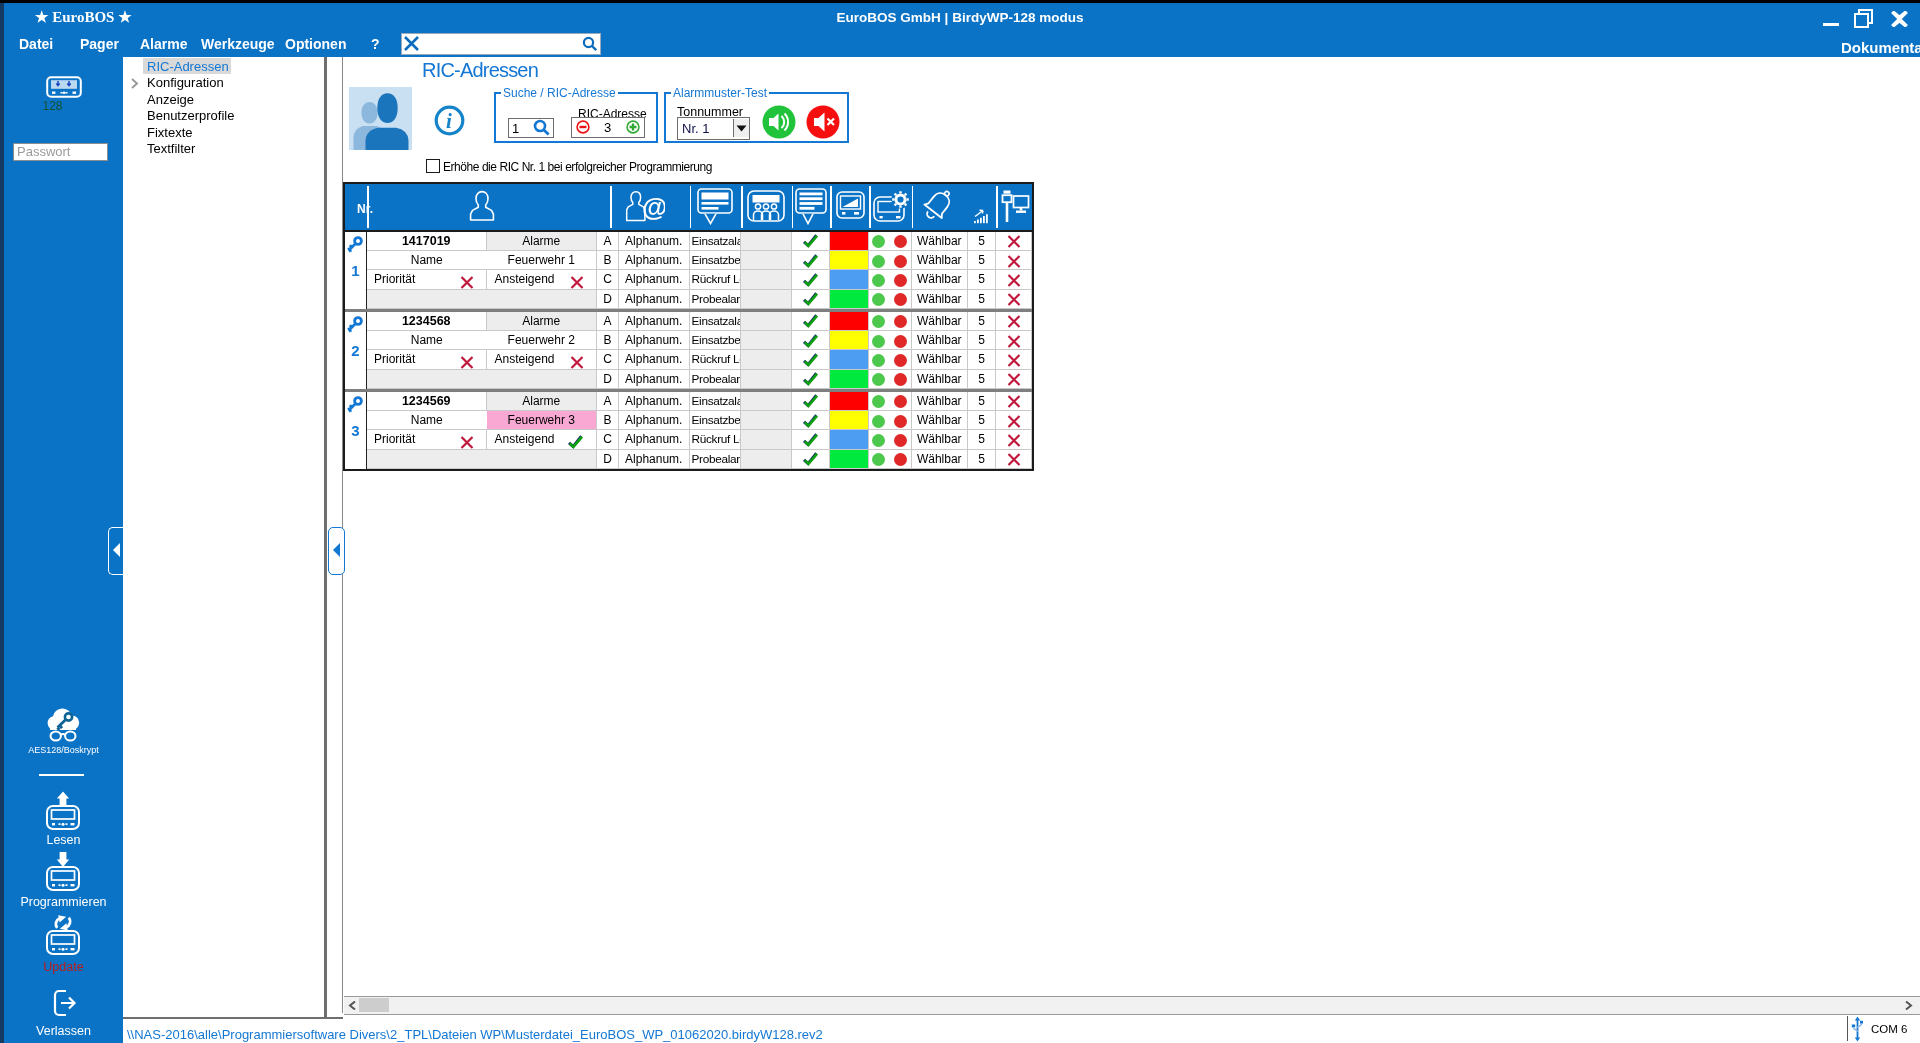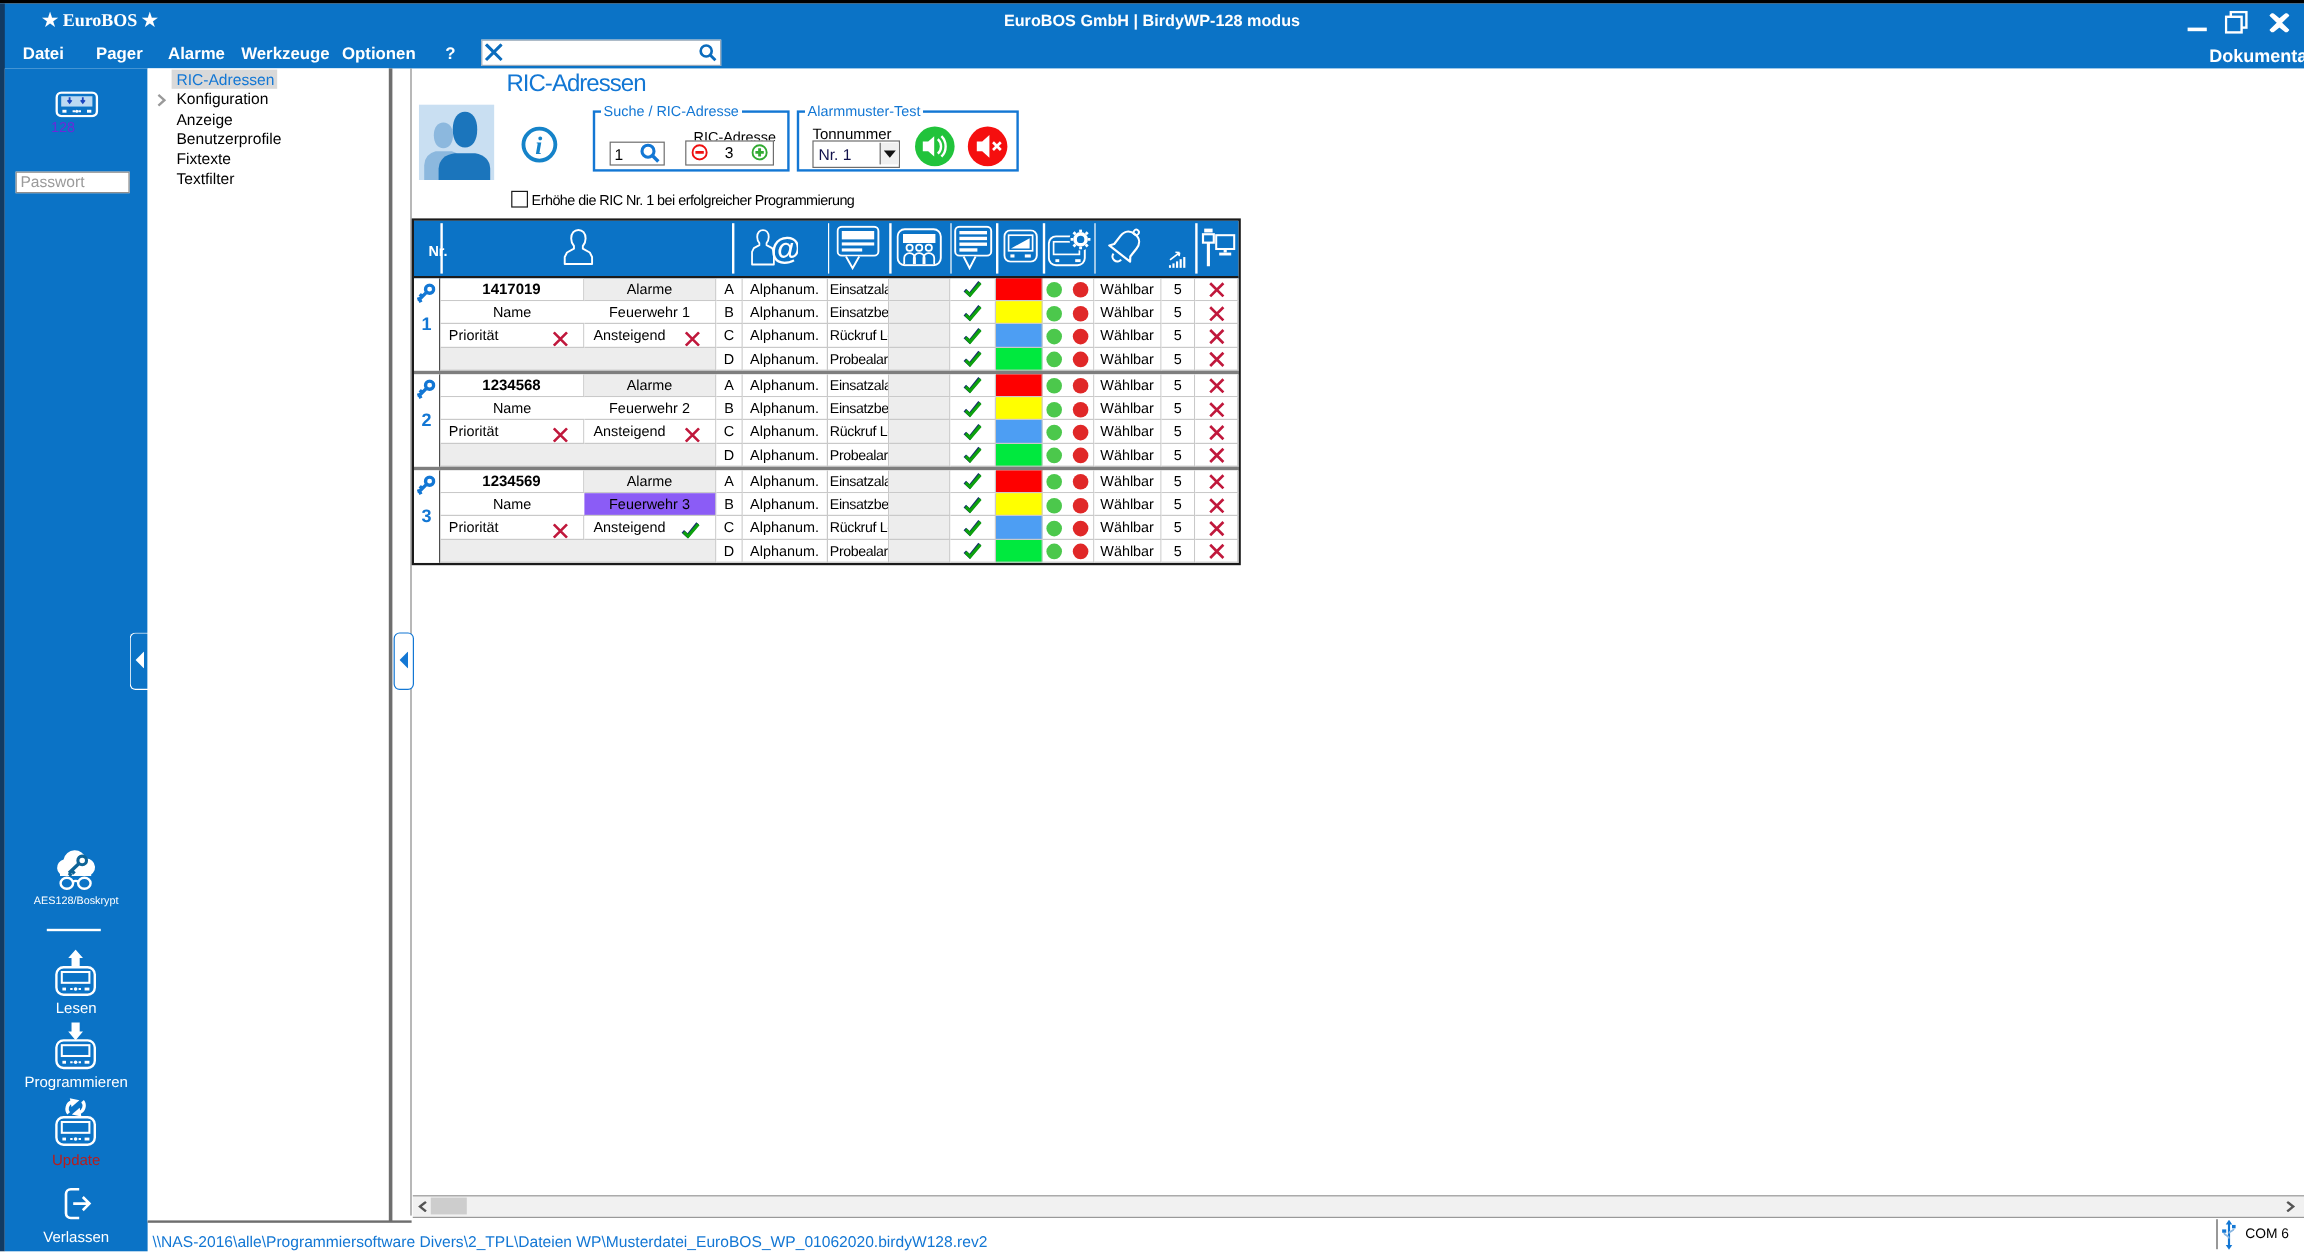--- a/index.html
+++ b/index.html
@@ -41,21 +41,21 @@
 <svg class="a" style="left:46px;top:76px;" width="36" height="22" viewBox="0 0 36 22">
 <rect x="1.2" y="1.2" width="33.6" height="19.6" rx="4" fill="none" stroke="#fff" stroke-width="2"></rect>
 <rect x="5" y="4.2" width="26" height="8.6" fill="#bcd9f2"></rect>
 <path d="M12 5 v4 M10.3 7.5 L12 9.6 L13.7 7.5" stroke="#1a45c0" stroke-width="1.5" fill="none"></path>
 <path d="M23 5 v4 M21.3 7.5 L23 9.6 L24.7 7.5" stroke="#1a45c0" stroke-width="1.5" fill="none"></path>
 <rect x="6" y="15.5" width="3.4" height="2.4" fill="#fff"></rect>
 <rect x="26.5" y="15.5" width="3.6" height="2.4" fill="#fff"></rect>
 <path d="M14.5 16.7 l2.2 0 m2.6 0 l2.2 0" stroke="#fff" stroke-width="1.6"></path>
 <circle cx="18" cy="16.7" r="1.3" fill="#fff"></circle>
   </svg>
-<div class="tx" style="left:4px;top:99px;width:97px;text-align:center;color:#6d28d9;font-size:12px;">128</div>
+<div class="tx" style="left:4px;top:99px;width:97px;text-align:center;color:#14532d;font-size:12px;">128</div>
 <div class="a" style="left:13px;top:143px;width:90px;height:16px;background:#fff;border:1px solid #8e8e8e;color:#9b9b9b;font-weight:normal;font-size:13px;line-height:16px;padding-left:3px;font-family:'Liberation Sans',sans-serif;">Passwort</div>
 <div class="a" style="left:108px;top:527px;width:15px;height:46px;border:1px solid #fff;border-radius:5px 0 0 5px;border-right:none;"></div>
 <svg class="a" style="left:112px;top:543px;" width="9" height="14" viewBox="0 0 9 14">
 <path d="M8 0 L1 7 L8 14 Z" fill="#fff"></path>
   </svg>
 <svg class="a" style="left:42px;top:708px;" width="42" height="34" viewBox="0 0 42 34">
 <path d="M12 22 a7 7 0 0 1 -1 -13.8 A9.5 9.5 0 0 1 29.5 7.5 A6.8 6.8 0 0 1 30.5 21.9 Z" fill="#fff"></path>
 <rect x="8" y="16" width="26" height="6" fill="#fff"></rect>
 <g stroke="#0e6396" fill="none">
       <circle cx="26.5" cy="9" r="3.6" stroke-width="2.6"></circle>
@@ -449,21 +449,21 @@
         <path d="M2.8 8.4 L6.4 11.9 L15 1.9" fill="none" stroke="#0da10d" stroke-width="2.6"></path>
       </svg></div>
 <div class="a" style="left:485px;top:208px;width:39px;height:19.2px;background:#fe0000;border-right:1px solid #c9c9c9;border-bottom:1px solid #c9c9c9;box-sizing:border-box;overflow:hidden;font-size:12px;line-height:18.2px;"></div>
 <div class="a" style="left:524px;top:208px;width:42.5px;height:19.2px;background:#fff;border-right:1px solid #c9c9c9;border-bottom:1px solid #c9c9c9;box-sizing:border-box;overflow:hidden;font-size:12px;line-height:18.2px;text-align:center;"><span style="display:inline-block;width:13px;height:13px;border-radius:50%;background:#4cc84c;vertical-align:middle;"></span><span style="display:inline-block;width:13px;height:13px;border-radius:50%;background:#e02828;vertical-align:middle;margin-left:9px;"></span></div>
 <div class="a" style="left:566.5px;top:208px;width:56.5px;height:19.2px;background:#fff;border-right:1px solid #c9c9c9;border-bottom:1px solid #c9c9c9;box-sizing:border-box;overflow:hidden;font-size:12px;line-height:18.2px;text-align:center;">Wählbar</div>
 <div class="a" style="left:623px;top:208px;width:28px;height:19.2px;background:#fff;border-right:1px solid #c9c9c9;border-bottom:1px solid #c9c9c9;box-sizing:border-box;overflow:hidden;font-size:12px;line-height:18.2px;text-align:center;">5</div>
 <div class="a" style="left:651px;top:208px;width:36px;height:19.2px;background:#fff;border-right:1px solid #c9c9c9;border-bottom:1px solid #c9c9c9;box-sizing:border-box;overflow:hidden;font-size:12px;line-height:18.2px;text-align:center;"><svg width="14" height="13" viewBox="0 0 14 13" style="vertical-align:middle">
         <path d="M1.5 1 L12.5 12 M12.5 1 L1.5 12" stroke="#c0183c" stroke-width="2.2"></path>
       </svg></div>
 <div class="a" style="left:22px;top:227.2px;width:119.5px;height:19.2px;background:#fff;border-right:1px solid #c9c9c9;border-bottom:1px solid #c9c9c9;box-sizing:border-box;overflow:hidden;font-size:12px;line-height:18.2px;text-align:center;border-right:none;">Name</div>
-<div class="a" style="left:141.5px;top:227.2px;width:110.5px;height:19.2px;background:#8b5cf6;border-right:1px solid #c9c9c9;border-bottom:1px solid #c9c9c9;box-sizing:border-box;overflow:hidden;font-size:12px;line-height:18.2px;text-align:center;">Feuerwehr 3</div>
+<div class="a" style="left:141.5px;top:227.2px;width:110.5px;height:19.2px;background:#f9a8d4;border-right:1px solid #c9c9c9;border-bottom:1px solid #c9c9c9;box-sizing:border-box;overflow:hidden;font-size:12px;line-height:18.2px;text-align:center;">Feuerwehr 3</div>
 <div class="a" style="left:252px;top:227.2px;width:22px;height:19.2px;background:#fff;border-right:1px solid #c9c9c9;border-bottom:1px solid #c9c9c9;box-sizing:border-box;overflow:hidden;font-size:12px;line-height:18.2px;text-align:center;">B</div>
 <div class="a" style="left:274px;top:227.2px;width:70.5px;height:19.2px;background:#fff;border-right:1px solid #c9c9c9;border-bottom:1px solid #c9c9c9;box-sizing:border-box;overflow:hidden;font-size:12px;line-height:18.2px;text-align:center;">Alphanum.</div>
 <div class="a" style="left:344.5px;top:227.2px;width:51.5px;height:19.2px;background:#fff;border-right:1px solid #c9c9c9;border-bottom:1px solid #c9c9c9;box-sizing:border-box;overflow:hidden;font-size:12px;line-height:18.2px;padding-left:2px;white-space:nowrap;font-size:11.8px;letter-spacing:-0.3px;">Einsatzbereit</div>
 <div class="a" style="left:396px;top:227.2px;width:50.5px;height:19.2px;background:#ededed;border-right:1px solid #c9c9c9;border-bottom:1px solid #c9c9c9;box-sizing:border-box;overflow:hidden;font-size:12px;line-height:18.2px;"></div>
 <div class="a" style="left:446.5px;top:227.2px;width:38.5px;height:19.2px;background:#fff;border-right:1px solid #c9c9c9;border-bottom:1px solid #c9c9c9;box-sizing:border-box;overflow:hidden;font-size:12px;line-height:18.2px;text-align:center;"><svg width="17" height="15" viewBox="0 0 17 15" style="vertical-align:middle">
         <path d="M2 7.8 L6.1 11.6 L14.4 1.2" fill="none" stroke="#16306e" stroke-width="3"></path>
         <path d="M2.8 8.4 L6.4 11.9 L15 1.9" fill="none" stroke="#0da10d" stroke-width="2.6"></path>
       </svg></div>
 <div class="a" style="left:485px;top:227.2px;width:39px;height:19.2px;background:#ffff00;border-right:1px solid #c9c9c9;border-bottom:1px solid #c9c9c9;box-sizing:border-box;overflow:hidden;font-size:12px;line-height:18.2px;"></div>
 <div class="a" style="left:524px;top:227.2px;width:42.5px;height:19.2px;background:#fff;border-right:1px solid #c9c9c9;border-bottom:1px solid #c9c9c9;box-sizing:border-box;overflow:hidden;font-size:12px;line-height:18.2px;text-align:center;"><span style="display:inline-block;width:13px;height:13px;border-radius:50%;background:#4cc84c;vertical-align:middle;"></span><span style="display:inline-block;width:13px;height:13px;border-radius:50%;background:#e02828;vertical-align:middle;margin-left:9px;"></span></div>

